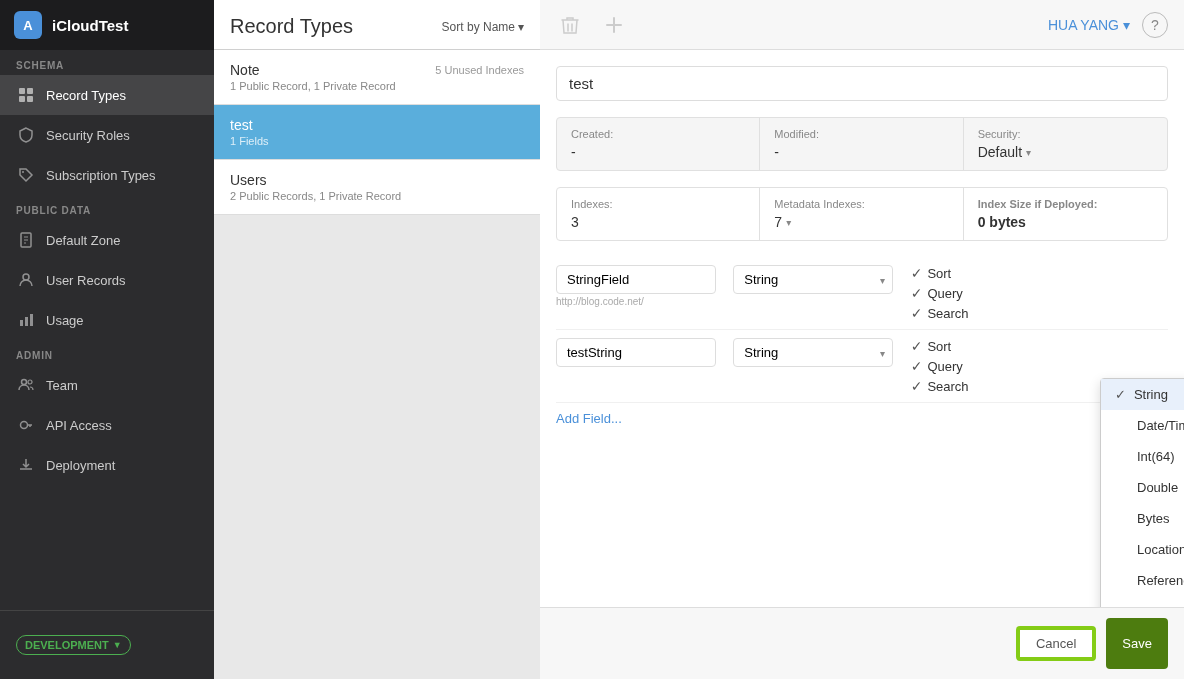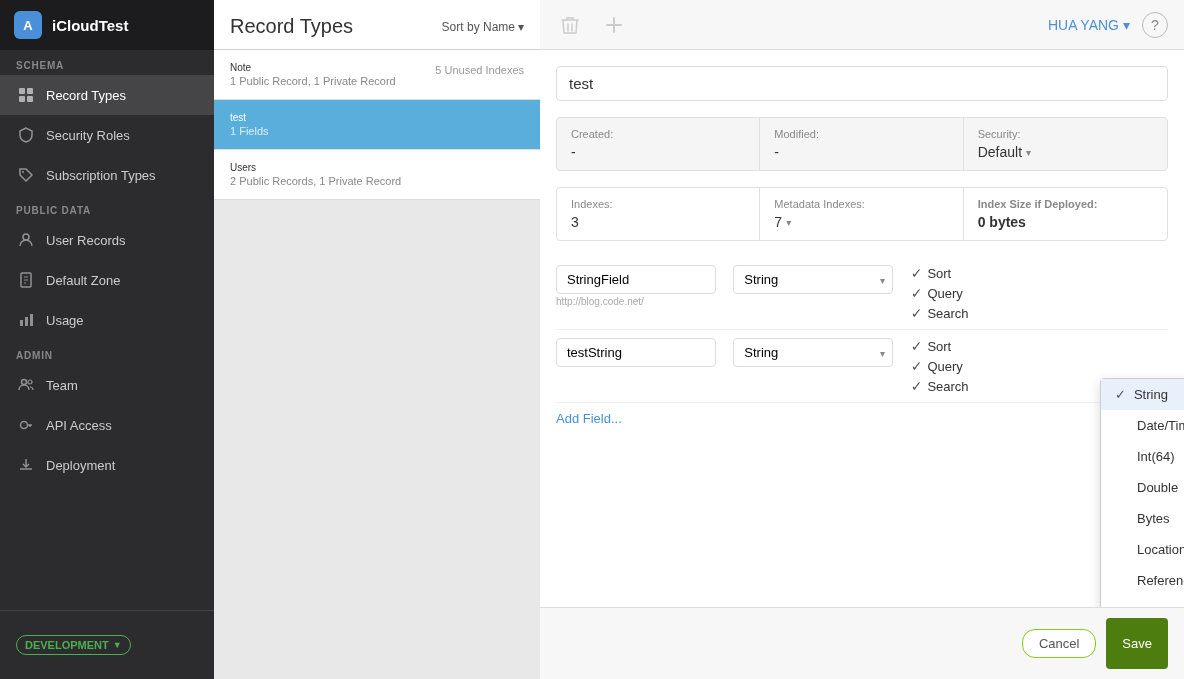--- a/index.html
+++ b/index.html
@@ -119,21 +119,21 @@
       background: #fff;
       padding: 12px 16px;
       border-bottom: 1px solid #ddd;
       cursor: pointer;
     }
     .record-item.active {
       background: #5aaedc;
       color: #fff;
     }
     .record-item-title {
-      font-size: 10px;
+      font-size: 14px;
       font-weight: 500;
       color: #333;
     }
     .record-item.active .record-item-title { color: #fff; }
     .record-item-subtitle {
       font-size: 11px;
       color: #888;
       margin-top: 2px;
     }
     .record-item.active .record-item-subtitle { color: rgba(255,255,255,0.8); }
@@ -383,22 +383,22 @@
       display: flex;
       align-items: center;
       justify-content: flex-end;
       padding: 10px 16px;
       border-top: 1px solid #ddd;
       gap: 10px;
       background: #f7f7f7;
     }
     .btn-cancel {
       padding: 6px 16px;
-      border: 1px solid #84cc16;
-      border-radius: 13px;
+      border: 4px solid #84cc16;
+      border-radius: 4px;
       background: #fff;
       color: #555;
       cursor: pointer;
       font-size: 13px;
     }
     .btn-save {
       padding: 18px 16px;
       border: none;
       border-radius: 4px;
       background: #4d7c0f;
@@ -450,35 +450,35 @@
         </svg>
     </div>
     <span>Subscription Types</span>
   </div>
 
   <div class="sidebar-section-label">PUBLIC DATA</div>
 
   <div class="sidebar-item">
     <div class="sidebar-item-icon">
       <svg width="16" height="16" viewBox="0 0 16 16" fill="none">
+          <rect x="3" y="1" width="10" height="14" rx="1" stroke="#aaa" stroke-width="1.5" fill="none"></rect>
+          <path d="M6 5h4M6 8h4M6 11h2" stroke="#aaa" stroke-width="1"></path>
+        </svg>
+    </div>
+    <span>Default Zone</span>
+  </div>
+
+  <div class="sidebar-item">
+    <div class="sidebar-item-icon">
+      <svg width="16" height="16" viewBox="0 0 16 16" fill="none">
           <circle cx="8" cy="5" r="3" stroke="#aaa" stroke-width="1.5" fill="none"></circle>
           <path d="M2 14c0-3.3 2.7-6 6-6s6 2.7 6 6" stroke="#aaa" stroke-width="1.5" fill="none"></path>
         </svg>
     </div>
     <span>User Records</span>
-  </div>
-
-  <div class="sidebar-item">
-    <div class="sidebar-item-icon">
-      <svg width="16" height="16" viewBox="0 0 16 16" fill="none">
-          <rect x="3" y="1" width="10" height="14" rx="1" stroke="#aaa" stroke-width="1.5" fill="none"></rect>
-          <path d="M6 5h4M6 8h4M6 11h2" stroke="#aaa" stroke-width="1"></path>
-        </svg>
-    </div>
-    <span>Default Zone</span>
   </div>
 
   <div class="sidebar-item">
     <div class="sidebar-item-icon">
       <svg width="16" height="16" viewBox="0 0 16 16" fill="none">
           <rect x="2" y="8" width="3" height="6" fill="#aaa"></rect>
           <rect x="7" y="5" width="3" height="9" fill="#aaa"></rect>
           <rect x="12" y="2" width="3" height="12" fill="#aaa"></rect>
         </svg>
     </div>

